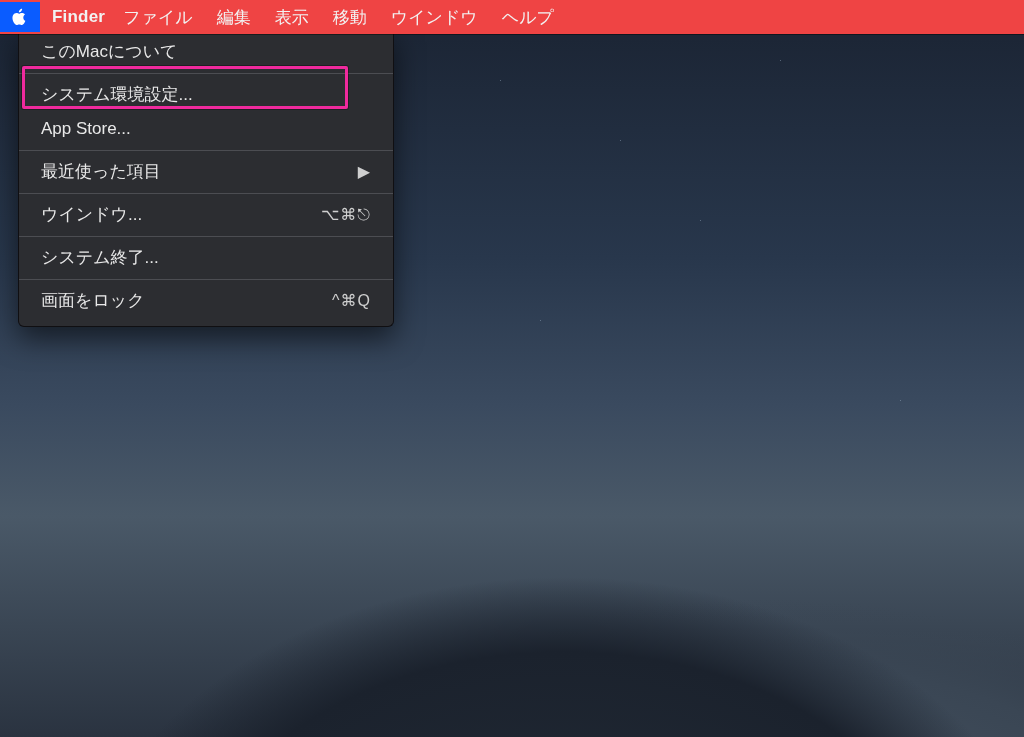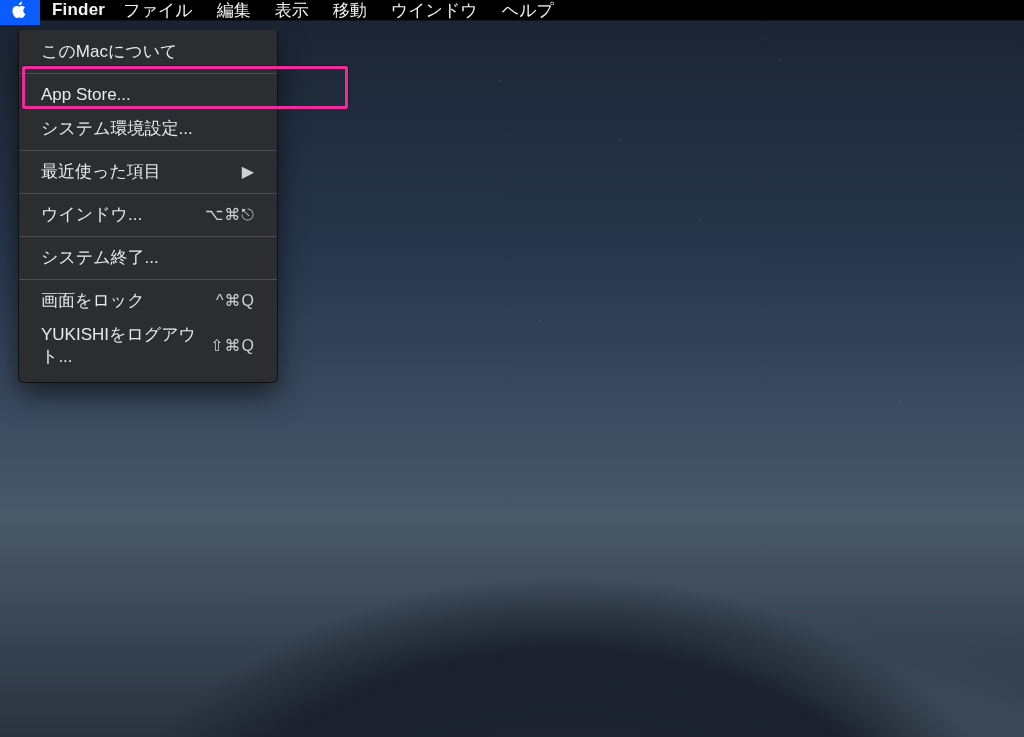--- a/index.html
+++ b/index.html
@@ -16,39 +16,39 @@
       transform: rotate(-2deg);
     }
     .dune2 {
       position: absolute; right: -200px; bottom: -250px; width: 1100px; height: 600px;
       background: radial-gradient(ellipse 700px 500px at 40% 90%, #232c38 0%, #1b222d 55%, transparent 70%);
     }
     
     .star { position:absolute; width:1px; height:1px; background:#9bb0c4; border-radius:50%; opacity:.6; }
 
     .menubar {
-      position: absolute; top: 0; left: 0; right: 0; height: 20px;
-      background: #000000;
+      position: absolute; top: 0; left: 0; right: 0; height: 34px;
+      background: #ef4444;
       display: flex; align-items: center;
       padding-left: 22px;
       font-size: 17px; color: #f2f2f2;
       box-shadow: 0 1px 0 rgba(0,0,0,.4);
       z-index: 20;
     }
     .apple {
       width: 40px; height: 30px; display:flex; align-items:center; justify-content:center;
       background: #0a5cff;
       margin-left:-22px;
     }
     .apple svg { width:18px; height:18px; }
     .finder { font-weight: 700; margin-left: 12px; margin-right: 18px; letter-spacing:.2px; }
     .menuitem { margin-right: 24px; cursor: default; }
 
     .dropdown {
-      position: absolute; top: 30px; left: 18px; width: 260px;
+      position: absolute; top: 30px; left: 18px; width: 376px;
       background: #2c2d31;
       border:1px solid #100f12; border-top:none;
       border-radius: 0 0 6px 6px;
       box-shadow: 0 12px 28px rgba(0,0,0,.55);
       padding: 5px 0 8px;
       z-index: 15;
     }
     .dd-item {
       display:flex; align-items:center; justify-content:space-between;
       padding: 6px 22px 6px 22px;
@@ -91,43 +91,39 @@
   <div class="menuitem">ウインドウ</div>
   <div class="menuitem">ヘルプ</div>
 </div>
 
 <div class="dropdown">
   <div class="dd-item">
     <span>このMacについて</span>
   </div>
   <div class="divider"></div>
   <div class="dd-item">
-    <span>App Store...</span>
+    <span>システム環境設定...</span>
   </div>
   <div class="dd-item">
-    <span>システム環境設定...</span>
+    <span>App Store...</span>
   </div>
   <div class="divider"></div>
   <div class="dd-item">
     <span>最近使った項目</span>
     <span class="glyph">▶</span>
   </div>
   <div class="divider"></div>
   <div class="dd-item">
     <span>ウインドウ...</span>
     <span class="glyph">⌥⌘⎋</span>
   </div>
   <div class="divider"></div>
   <div class="dd-item">
     <span>システム終了...</span>
   </div>
   <div class="divider"></div>
   <div class="dd-item">
     <span>画面をロック</span>
     <span class="glyph">^⌘Q</span>
   </div>
-  <div class="dd-item">
-    <span>YUKISHIをログアウト...</span>
-    <span class="glyph">⇧⌘Q</span>
-  </div>
 </div>
 
 <div class="highlight"></div>
 
 </body></html>

